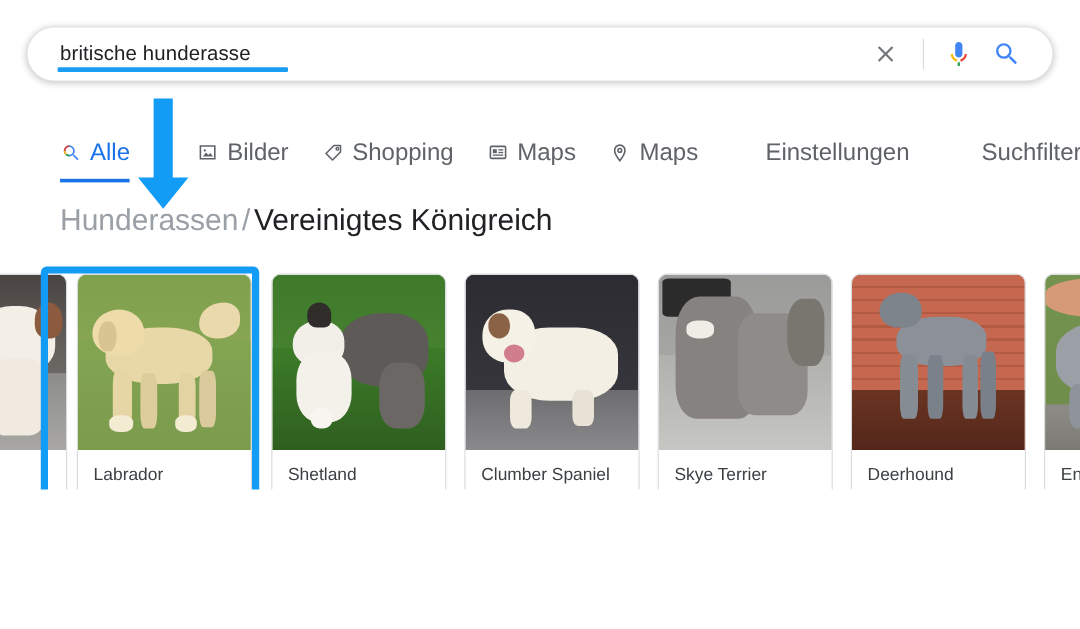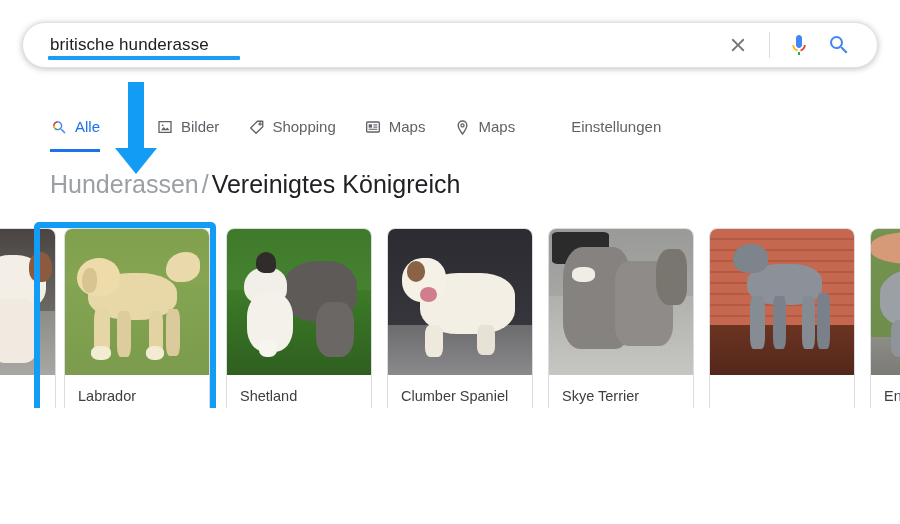--- a/index.html
+++ b/index.html
@@ -106,21 +106,21 @@
   }
   .tab .tab-ico {
     display: flex;
     align-items: center;
     justify-content: center;
     width: 18px;
     height: 18px;
     margin-right: 7px;
   }
   .tab .tab-label {
-    font-size: 15px;
+    font-size: 20px;
     color: #5f6368;
     line-height: 18px;
   }
   .tab.active .tab-label { color: #1a73e8; }
   .tab.active::after {
     content: "";
     position: absolute;
     left: 0;
     right: 0;
     bottom: -8px;
@@ -307,20 +307,23 @@
         </svg>
       </span>
       <span class="tab-label">Maps</span>
     </div>
 
 
     <div class="tab plain gapped">
       <span class="tab-label">Einstellungen</span>
     </div>
 
+    <div class="tab plain gapped">
+      <span class="tab-label">Suchfilter</span>
+    </div>
   </div>
 
   <div class="breadcrumb">
     <span class="bc-first">Hunderassen</span><span class="bc-sep">/</span><span class="bc-last">Vereinigtes Königreich</span>
   </div>
 
   <div class="carousel">
 
     <div class="card" style="left:-102px;">
       <div class="card-thumb">
@@ -392,20 +395,21 @@
     <div class="card" style="left:697px;">
       <div class="card-thumb" style="background:repeating-linear-gradient(#c5684f 0 9px,#b35a43 9px 11px);">
         <div class="ground" style="height:34%;background:linear-gradient(#6b3422,#52271a);"></div>
         <div class="blob" style="left:26%;top:24%;width:52%;height:28%;background:#8c9199;border-radius:44% 40% 40% 44%;"></div>
         <div class="blob" style="left:16%;top:10%;width:24%;height:20%;background:#7e848c;border-radius:50% 46% 40% 44%;"></div>
         <div class="blob" style="left:28%;top:46%;width:10%;height:36%;background:#868c94;border-radius:22%;"></div>
         <div class="blob" style="left:44%;top:46%;width:9%;height:36%;background:#7b818a;border-radius:22%;"></div>
         <div class="blob" style="left:64%;top:46%;width:9%;height:36%;background:#858b93;border-radius:22%;"></div>
         <div class="blob" style="left:74%;top:44%;width:9%;height:38%;background:#7a8089;border-radius:22%;"></div>
       </div>
+      <div class="card-label">Deerhound</div>
     </div>
 
     <div class="card" style="left:858px;">
       <div class="card-thumb" style="background:linear-gradient(#74934f,#6d8c4a);">
         <div class="ground" style="height:26%;background:linear-gradient(#8e8c86,#7c7a75);"></div>
         <div class="blob" style="left:0%;top:2%;width:70%;height:22%;background:#d79a78;border-radius:40%;"></div>
         <div class="blob" style="left:6%;top:26%;width:78%;height:44%;background:#9aa0a6;border-radius:40%;"></div>
         <div class="blob" style="left:14%;top:62%;width:18%;height:26%;background:#8e949a;border-radius:26%;"></div>
 
       </div>

